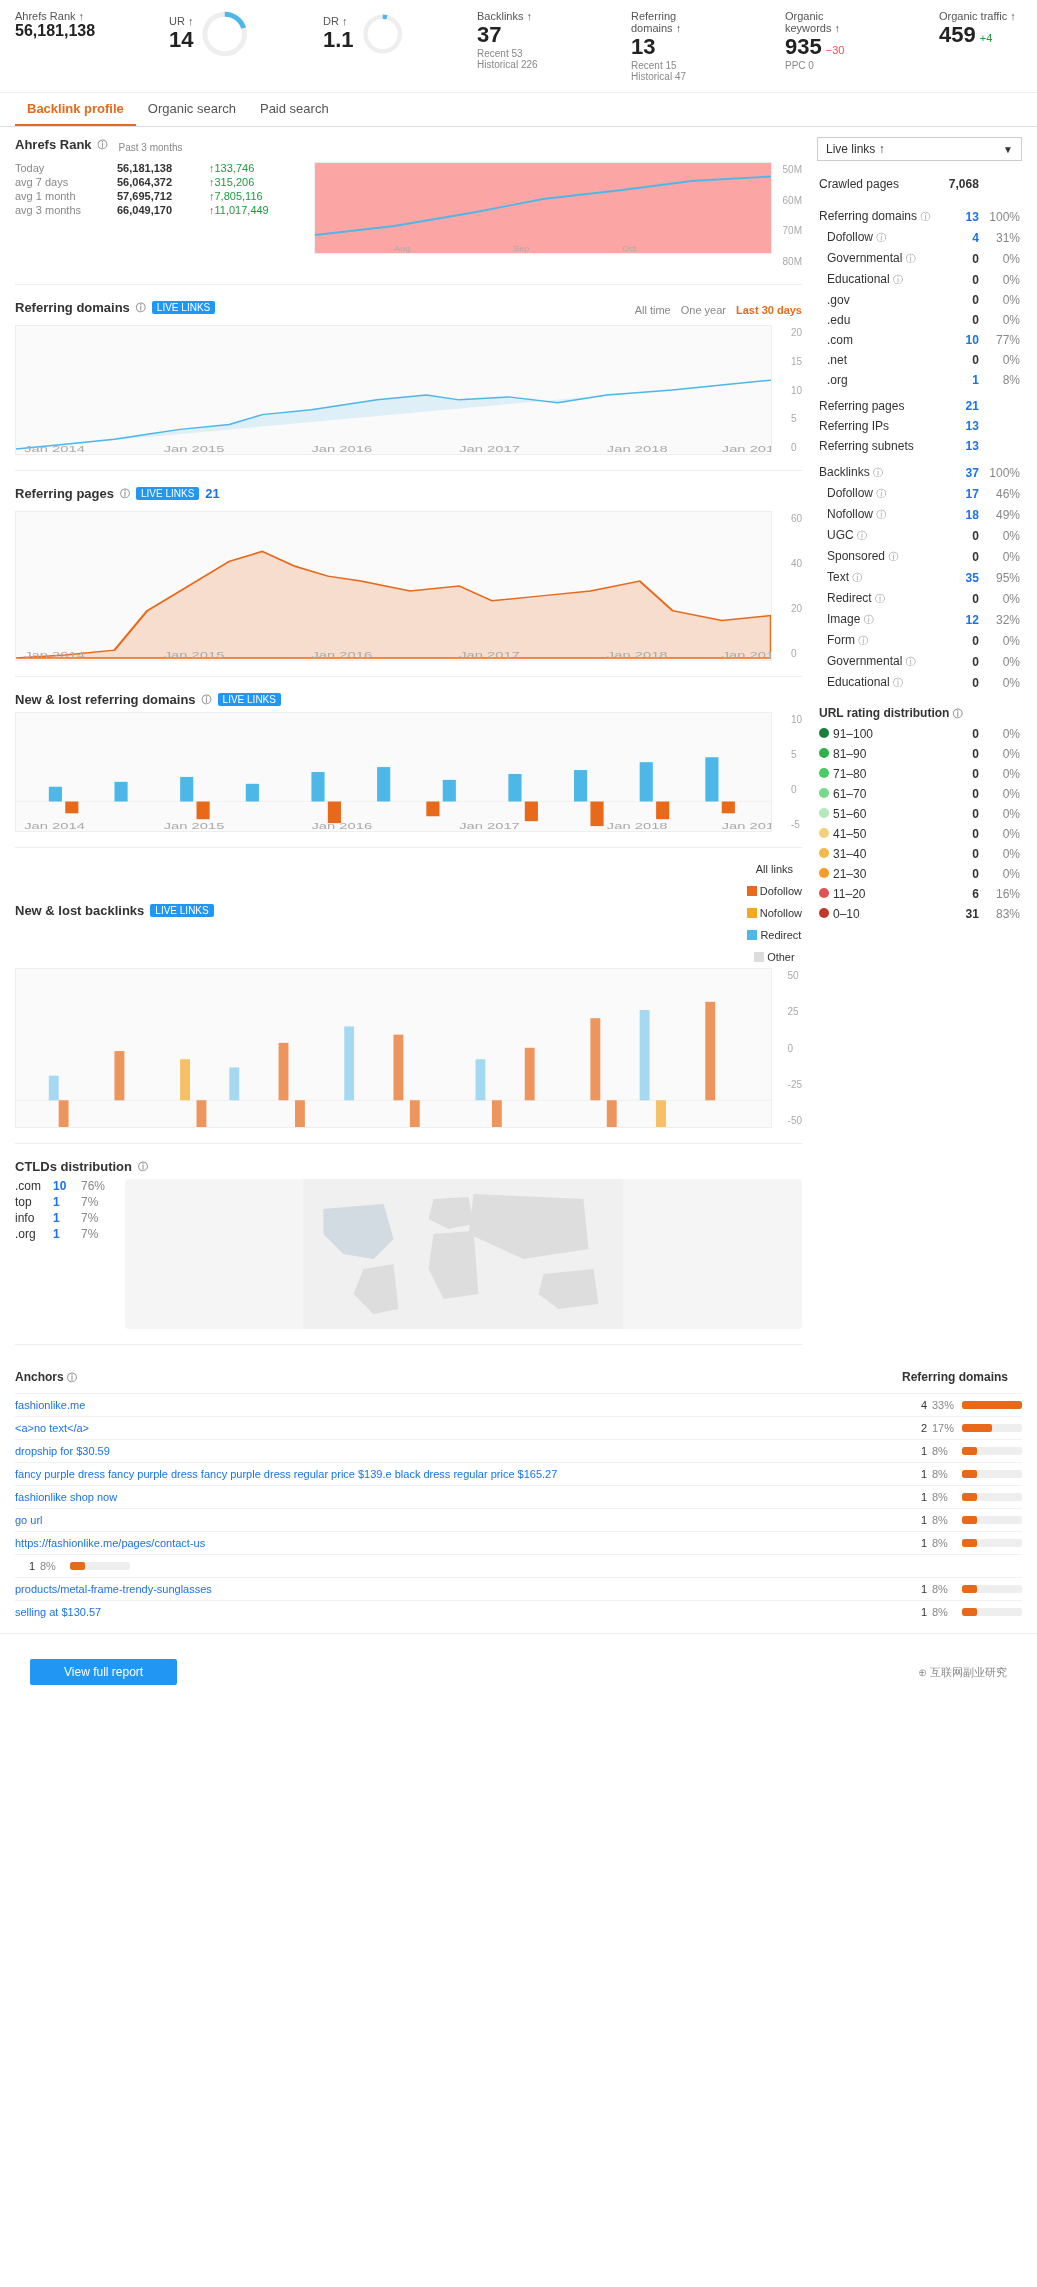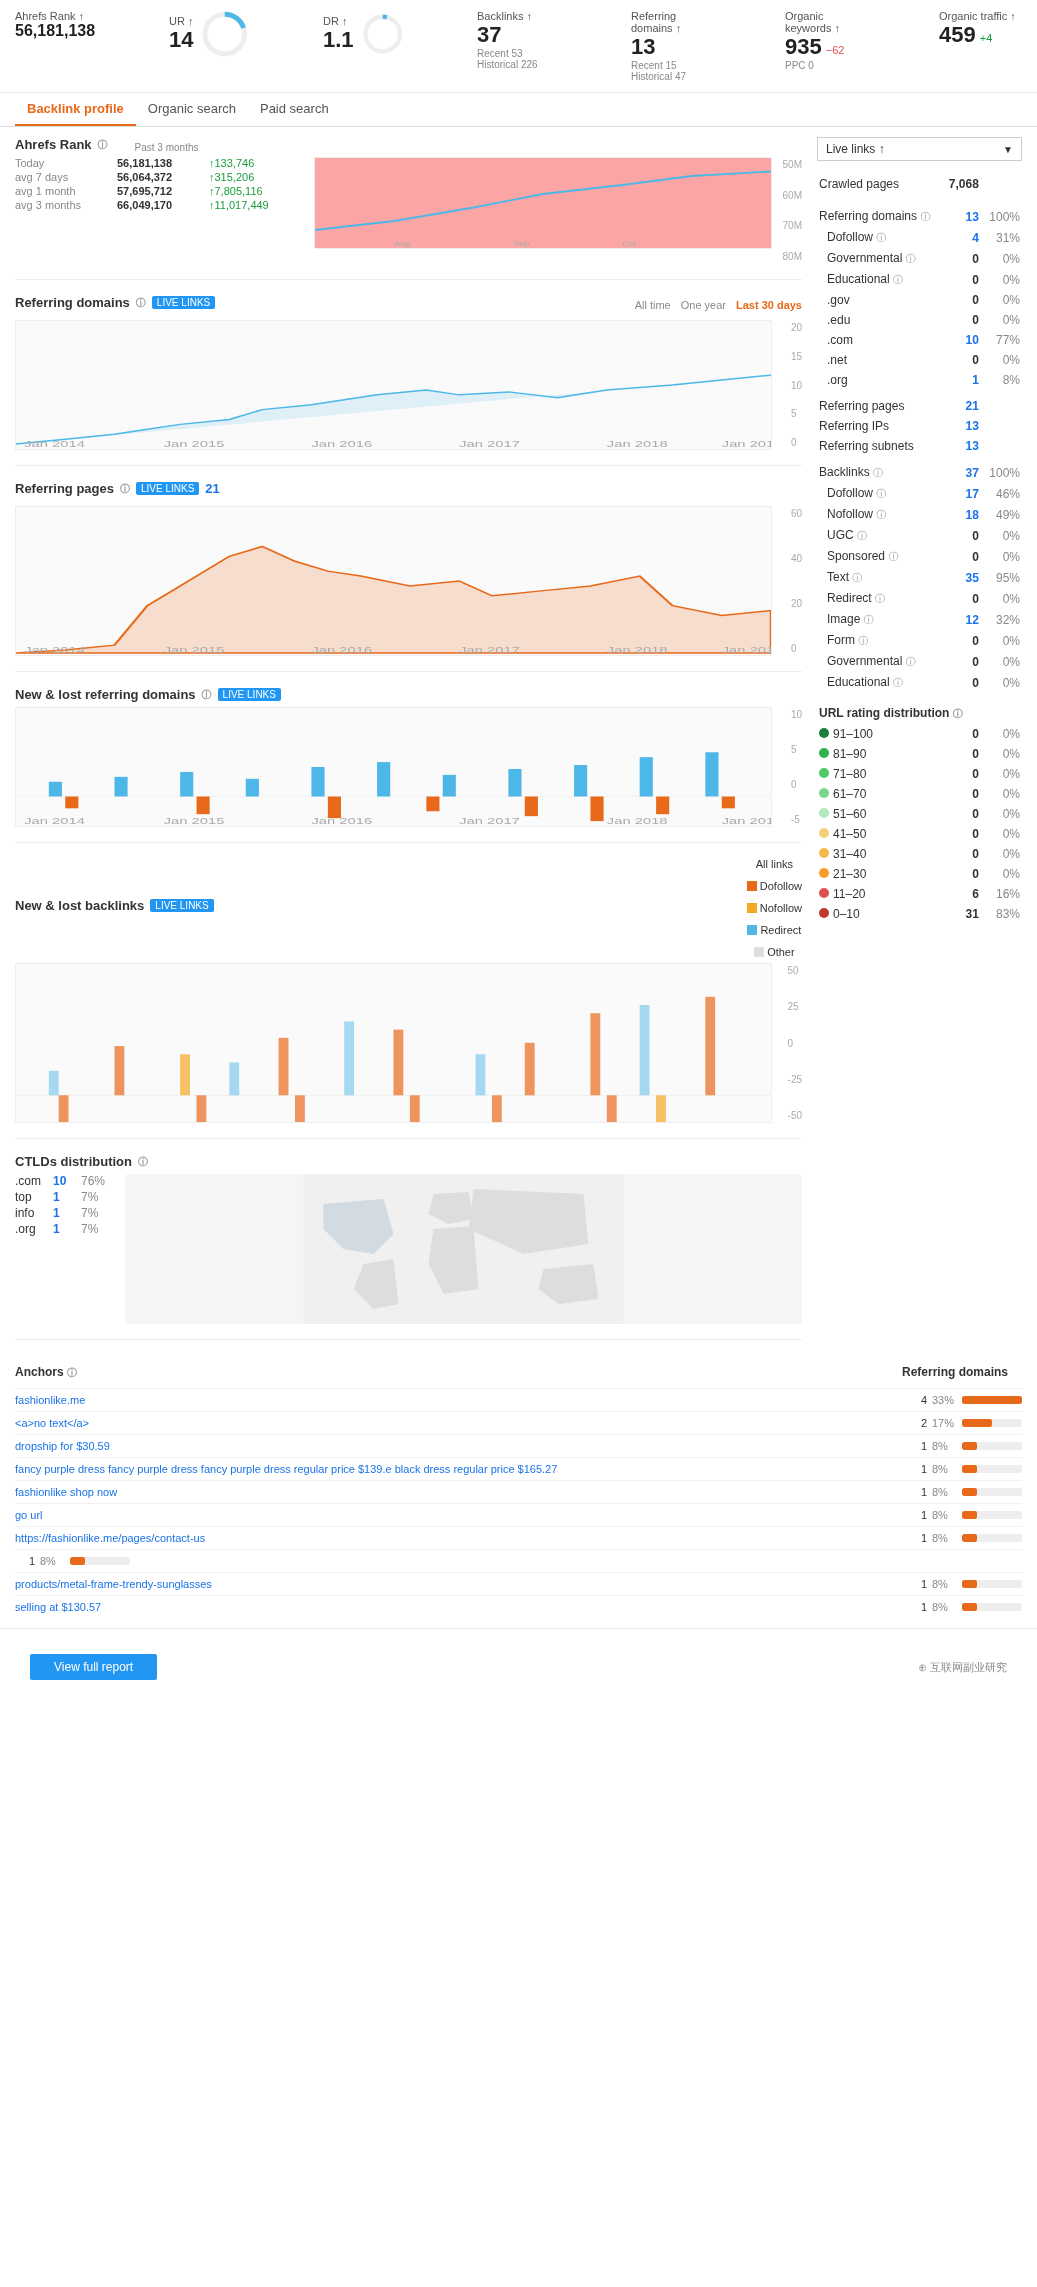--- a/index.html
+++ b/index.html
@@ -25,21 +25,21 @@
 
     .main-content { display: flex; gap: 0; }
     .left-panel { flex: 1; padding: 0 15px; }
     .right-panel { width: 220px; padding: 0 15px 0 0; flex-shrink: 0; }
 
     .section-title { font-size: 13px; font-weight: bold; color: #333; margin-bottom: 5px; display: flex; align-items: center; gap: 6px; }
     .live-badge { font-size: 10px; color: #fff; background: #2196F3; padding: 1px 5px; border-radius: 2px; font-weight: normal; }
     .info-icon { font-size: 10px; color: #999; cursor: pointer; }
 
     .ahrefs-rank-section { margin-bottom: 10px; }
-    .rank-meta { display: flex; align-items: center; gap: 27px; }
+    .rank-meta { display: flex; align-items: center; gap: 11px; margin-bottom: 5px; }
     .rank-period { font-size: 10px; color: #888; }
 
     .rank-table { display: grid; grid-template-columns: 100px 90px 90px; gap: 2px; margin-bottom: 8px; font-size: 11px; }
     .rank-label { color: #888; }
     .rank-val { color: #333; font-weight: bold; }
     .rank-change-pos { color: #1a9c3e; }
 
     .chart-area { position: relative; height: 92px; background: #fca5a5; border: 1px solid #eee; margin-bottom: 15px; overflow: hidden; }
     .chart-area svg { width: 100%; height: 100%; }
 
@@ -86,21 +86,21 @@
     .anchors-header { display: flex; margin-bottom: 8px; }
     .anchors-col1 { flex: 1; font-weight: bold; font-size: 12px; }
     .anchors-col2 { width: 120px; font-weight: bold; font-size: 12px; }
     .anchor-row { display: flex; align-items: center; padding: 5px 0; border-top: 1px solid #f0f0f0; }
     .anchor-text { flex: 1; font-size: 11px; color: #1a73e8; cursor: pointer; }
     .anchor-count { width: 20px; font-size: 11px; text-align: right; margin-right: 5px; }
     .anchor-pct { width: 25px; font-size: 11px; color: #888; margin-right: 5px; }
     .anchor-bar { width: 60px; height: 8px; background: #eee; border-radius: 2px; overflow: hidden; }
     .anchor-bar-fill { height: 100%; background: #e8691a; border-radius: 2px; }
 
-    .view-report-btn { display: inline-block; padding: 6px 24px; background: #2196F3; color: #fff; font-size: 12px; cursor: pointer; border: none; margin: 15px; border-radius: 2px; }
+    .view-report-btn { display: inline-block; padding: 6px 34px; background: #2196F3; color: #fff; font-size: 12px; cursor: pointer; border: none; margin: 15px; border-radius: 2px; }
 
     .watermark { text-align: right; padding: 5px 15px; font-size: 11px; color: #888; }
 
     .ref-pages-header { display: flex; align-items: center; gap: 6px; margin-bottom: 5px; }
     .ref-pages-count { font-size: 13px; font-weight: bold; color: #1a73e8; }
 
     .new-lost-legend { display: flex; gap: 10px; font-size: 11px; align-items: center; flex-direction: column; }
     .legend-item { display: flex; align-items: center; gap: 3px; }
     .legend-dot { width: 10px; height: 10px; }
   </style>
@@ -146,21 +146,21 @@
     <div class="label">Referring domains ↑</div>
     <div class="value">13</div>
     <div class="sub">Recent 15</div>
     <div class="sub">Historical 47</div>
   </div>
   <div class="divider-v"></div>
   <div class="metric-block">
     <div class="label">Organic keywords ↑</div>
     <div style="display:flex;align-items:baseline;gap:4px;">
       <div class="value">935</div>
-      <span class="change-neg">−62</span>
+      <span class="change-neg">−30</span>
     </div>
     <div class="sub">PPC 0</div>
   </div>
   <div class="divider-v"></div>
   <div class="metric-block">
     <div class="label">Organic traffic ↑</div>
     <div style="display:flex;align-items:baseline;gap:4px;">
       <div class="value">459</div>
       <span class="change-pos">+4</span>
     </div>

